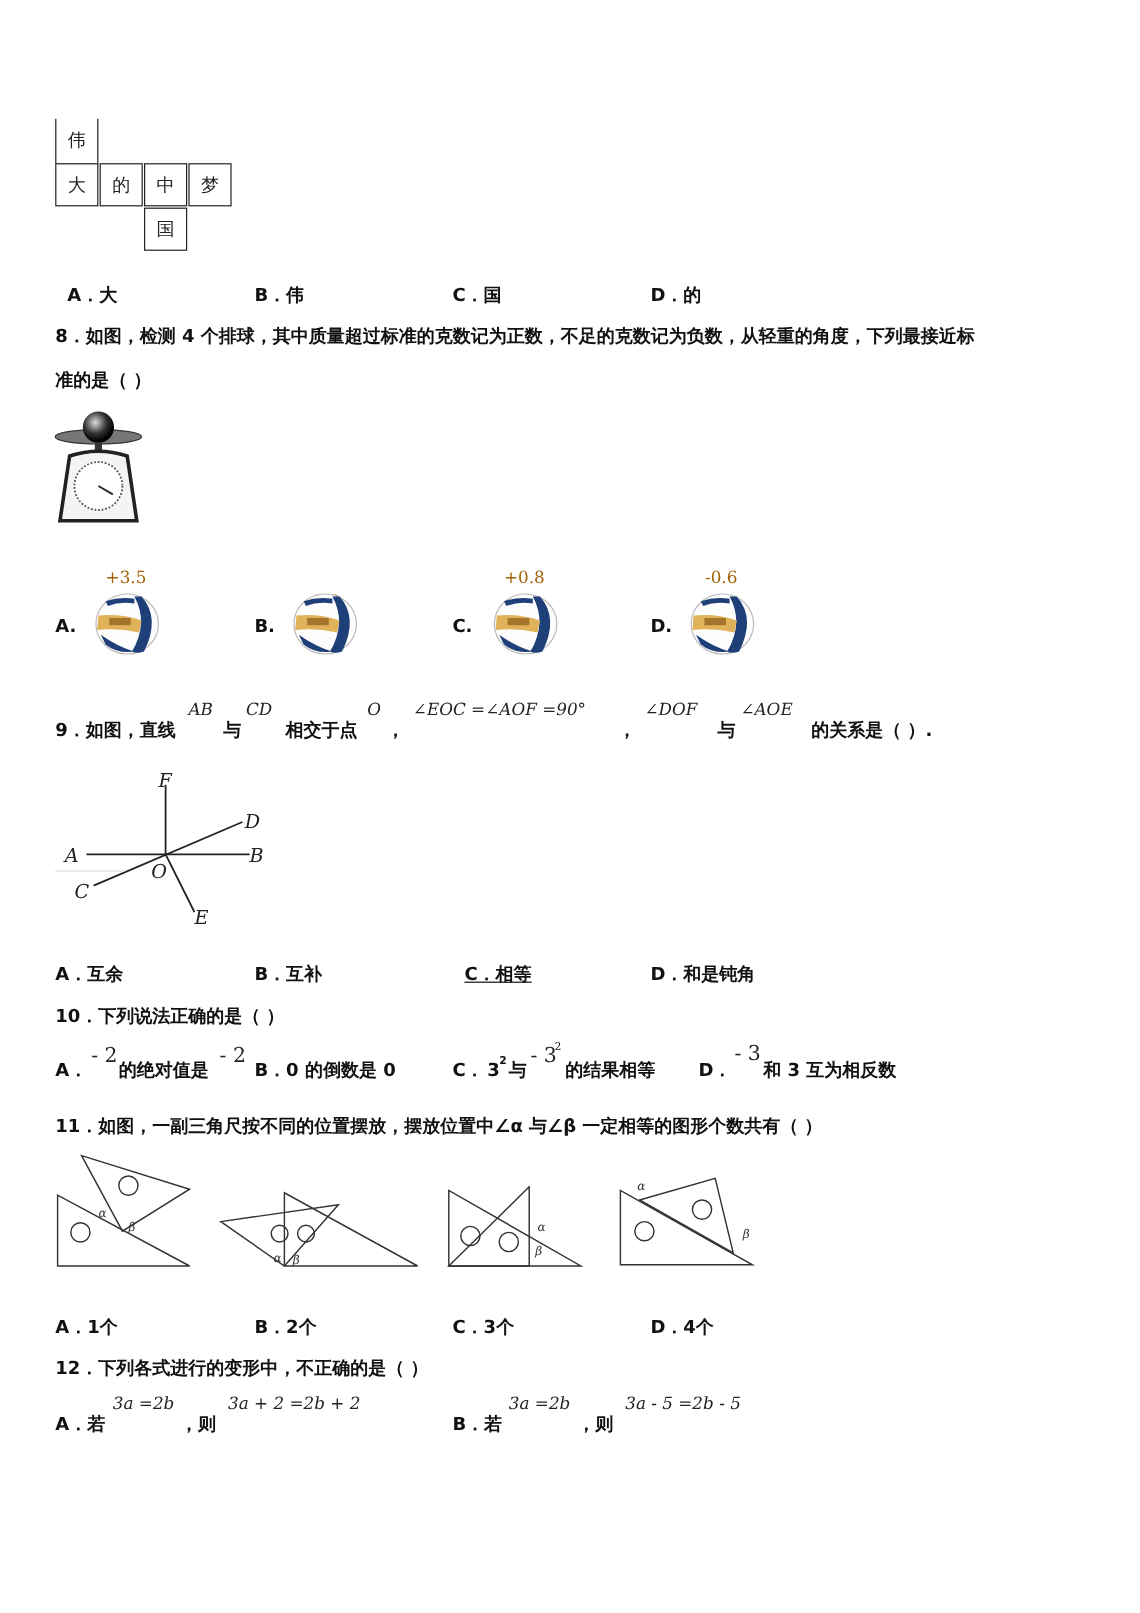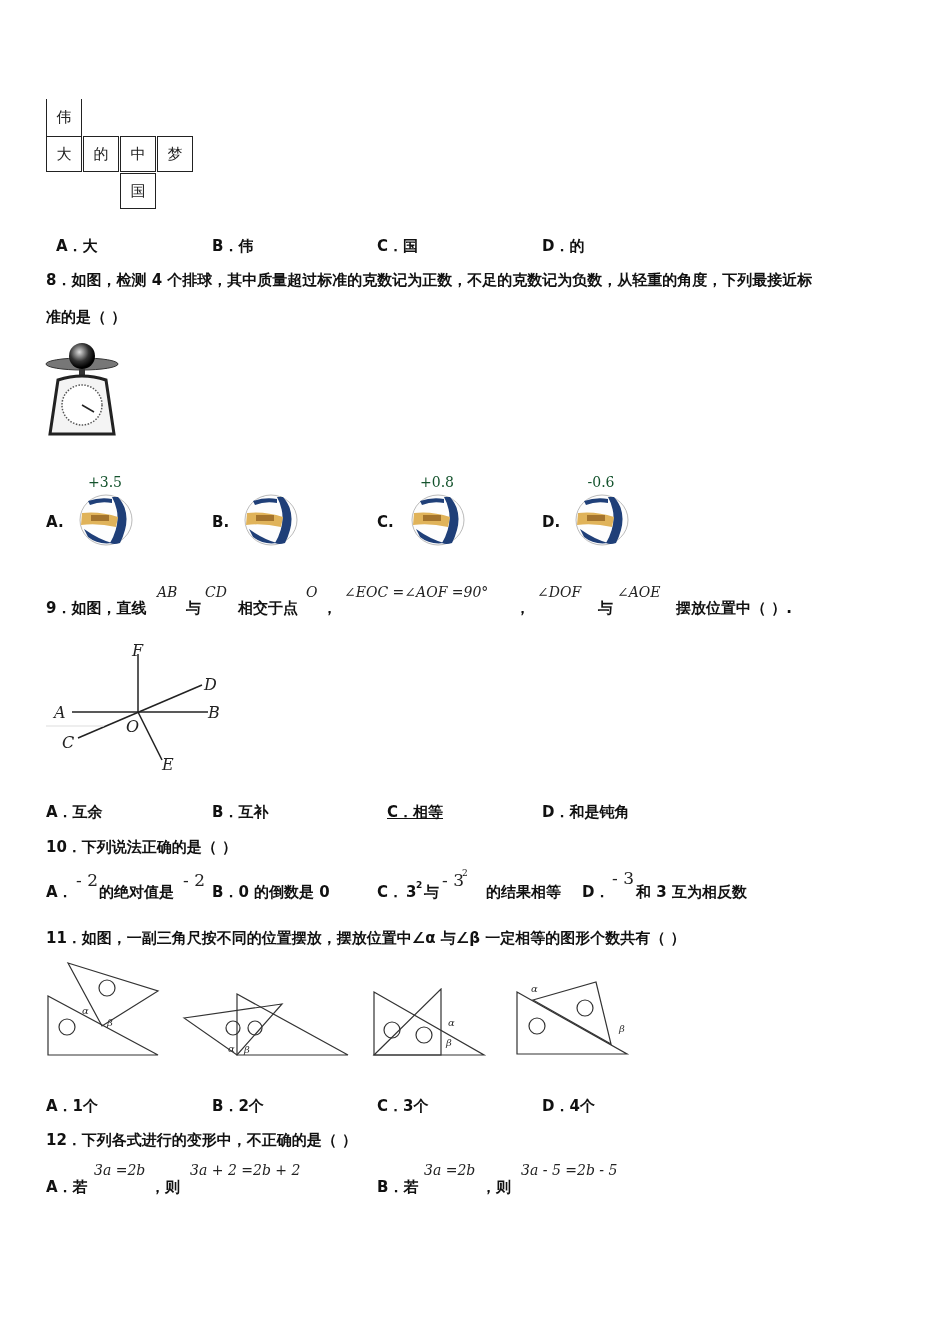--- a/index.html
+++ b/index.html
@@ -5,21 +5,21 @@
   html, body { margin: 0; padding: 0; background: #ffffff; }
   body { width: 950px; height: 1344px; position: relative; overflow: hidden;
          font-family: "DejaVu Sans", sans-serif; color: #111; }
   .abs { position: absolute; }
   .txt { font-size: 15px; font-weight: bold; white-space: nowrap; line-height: 20px; }
   .opt { font-size: 15px; font-weight: bold; white-space: nowrap; line-height: 20px; }
   .math { font-family: "DejaVu Serif", serif; font-style: italic; font-weight: normal; font-size: 14px; color: #222; white-space: nowrap; }
   .mathn { font-family: "DejaVu Serif", serif; font-weight: normal; font-size: 17px; color: #222; white-space: nowrap; }
   .cell { position: absolute; width: 36px; height: 36px; border: 1px solid #222; box-sizing: border-box;
           display: flex; align-items: center; justify-content: center; font-size: 15px; color: #222; background: #fff; }
-  .ball-label { font-family: "DejaVu Serif", serif; font-size: 14px; color: #14532d; text-align: center; width: 60px; }
+  .ball-label { font-family: "DejaVu Serif", serif; font-size: 14px; color: #a16207; text-align: center; width: 60px; }
   svg text { font-family: "DejaVu Serif", serif; font-style: italic; }
 </style>
 </head>
 <body>
 
 <div>
   <div class="cell" style="left:46px;top:99px;height:38px;border-top:none;">伟</div>
   <div class="cell" style="left:46px;top:136px;">大</div>
   <div class="cell" style="left:83px;top:136px;">的</div>
   <div class="cell" style="left:120px;top:136px;">中</div>
@@ -103,21 +103,21 @@
   <div class="abs txt" style="left:186px;top:598px;">与</div>
   <div class="abs math" style="left:205px;top:584px;">CD</div>
   <div class="abs txt" style="left:238px;top:598px;text-align:right;">相交于点</div>
   <div class="abs math" style="left:306px;top:584px;">O</div>
   <div class="abs txt" style="left:322px;top:598px;">，</div>
   <div class="abs math" style="left:344px;top:584px;">∠EOC =∠AOF =90°</div>
   <div class="abs txt" style="left:515px;top:598px;">，</div>
   <div class="abs math" style="left:537px;top:584px;">∠DOF</div>
   <div class="abs txt" style="left:598px;top:598px;">与</div>
   <div class="abs math" style="left:617px;top:584px;">∠AOE</div>
-  <div class="abs txt" style="left:676px;top:598px;">摆放位置中（   ）.</div>
+  <div class="abs txt" style="left:676px;top:598px;">的关系是（   ）.</div>
 </div>
 
 <svg class="abs" style="left:44px;top:640px;" width="190" height="135" viewBox="0 0 190 135">
   <line x1="28" y1="72" x2="164" y2="72" stroke="#222" stroke-width="1.5"></line>
   <line x1="94" y1="72" x2="94" y2="14" stroke="#222" stroke-width="1.5"></line>
   <line x1="34" y1="98" x2="158" y2="45" stroke="#222" stroke-width="1.5"></line>
   <line x1="94" y1="72" x2="118" y2="120" stroke="#222" stroke-width="1.5"></line>
   <line x1="2" y1="86" x2="60" y2="86" stroke="#ddd" stroke-width="1"></line>
   <text x="88" y="16" font-size="16" fill="#222">F</text>
   <text x="160" y="50" font-size="16" fill="#222">D</text>
@@ -141,21 +141,21 @@
   <div class="abs opt" style="left:99px;top:882px;">的绝对值是</div>
   <div class="abs mathn" style="left:183px;top:870px;">- 2</div>
   <div class="abs opt" style="left:212px;top:882px;">B．0 的倒数是 0</div>
 
   <div class="abs opt" style="left:377px;top:882px;">C．</div>
   <div class="abs opt" style="left:406px;top:882px;">3</div>
   <div class="abs" style="left:416px;top:880px;font-size:9px;font-weight:bold;">2</div>
   <div class="abs opt" style="left:424px;top:882px;">与</div>
   <div class="abs mathn" style="left:442px;top:870px;">- 3</div>
   <div class="abs" style="left:462px;top:868px;font-size:9px;font-family:'DejaVu Serif',serif;">2</div>
-  <div class="abs opt" style="left:486px;top:882px;">的结果相等</div>
+  <div class="abs opt" style="left:471px;top:882px;">的结果相等</div>
 
   <div class="abs opt" style="left:582px;top:882px;">D．</div>
   <div class="abs mathn" style="left:612px;top:868px;">- 3</div>
   <div class="abs opt" style="left:636px;top:882px;">和 3 互为相反数</div>
 </div>
 
 <div class="abs txt" style="left:46px;top:928px;">11．如图，一副三角尺按不同的位置摆放，摆放位置中∠α 与∠β 一定相等的图形个数共有（      ）</div>
 
 <svg class="abs" style="left:46px;top:960px;" width="116" height="100" viewBox="0 0 116 100">
   <polygon points="2,36 2,95 112,95" fill="none" stroke="#333" stroke-width="1.2"></polygon>

